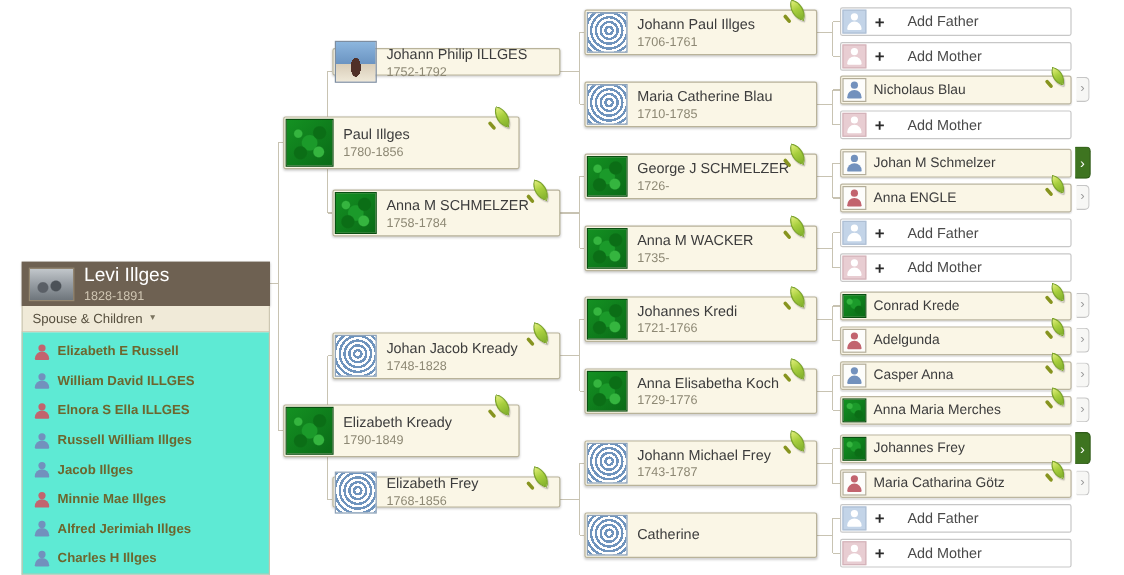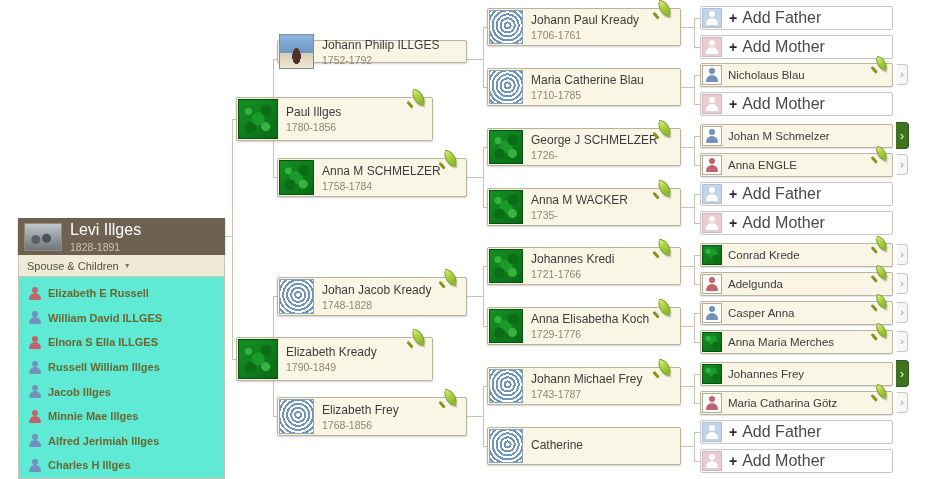--- a/index.html
+++ b/index.html
@@ -73,21 +73,21 @@
   .icon-cell.green-av {
     background:
       radial-gradient(circle at 28% 30%, #35b53f 0 2px, rgba(0,0,0,0) 3px),
       radial-gradient(circle at 70% 68%, #0b6e16 0 3px, rgba(0,0,0,0) 4px),
       radial-gradient(circle at 55% 40%, #1b9a2a 0 4px, rgba(0,0,0,0) 5px),
       linear-gradient(135deg,#149122,#0a6b17);
     border-color:#0a4f12;
   }
   .row-name { font-size:11.5px; color:#3c3c3c; margin-left:6px; white-space:nowrap; }
   .plus { font-size:14px; font-weight:bold; color:#2b2b2b; margin-left:7px; line-height:1; }
-  .row-label { font-size:16px; color:#4a4a4a; margin-left:5px; }
+  .row-label { font-size:12px; color:#4a4a4a; margin-left:19px; }
 
   
   .sil { position:relative; width:12px; height:14px; display:inline-block; }
   .sil::before {
     content:""; position:absolute; top:0; left:50%; transform:translateX(-50%);
     width:6px; height:6px; border-radius:50%; background:currentColor;
   }
   .sil::after {
     content:""; position:absolute; bottom:0; left:0; width:12px; height:7px;
     border-radius:6px 6px 1px 1px; background:currentColor;
@@ -241,33 +241,33 @@
     <span class="leaf" style="right:8px;top:-8px;"></span>
   </div>
   <div class="node" style="left:277px;top:277px;width:190px;height:39px;">
     <div class="avatar avatar-swirl" style="width:35px;height:35px;"></div>
     <div class="node-text">
       <div class="node-name">Johan Jacob Kready</div>
       <div class="node-dates">1748-1828</div>
     </div>
     <span class="leaf" style="right:8px;top:-8px;"></span>
   </div>
-  <div class="node" style="left:277px;top:397px;width:190px;height:39px;">
+  <div class="node" style="left:277px;top:397px;width:190px;height:26px;">
     <div class="avatar avatar-swirl" style="width:35px;height:35px;"></div>
     <div class="node-text">
       <div class="node-name">Elizabeth Frey</div>
       <div class="node-dates">1768-1856</div>
     </div>
     <span class="leaf" style="right:8px;top:-8px;"></span>
   </div>
 
   <div class="node" style="left:487px;top:8px;width:194px;height:38px;">
     <div class="avatar avatar-swirl" style="width:34px;height:34px;"></div>
     <div class="node-text">
-      <div class="node-name">Johann Paul Kready</div>
+      <div class="node-name">Johann Paul Illges</div>
       <div class="node-dates">1706-1761</div>
     </div>
     <span class="leaf" style="right:8px;top:-8px;"></span>
   </div>
   <div class="node" style="left:487px;top:68px;width:194px;height:38px;">
     <div class="avatar avatar-swirl" style="width:34px;height:34px;"></div>
     <div class="node-text">
       <div class="node-name">Maria Catherine Blau</div>
       <div class="node-dates">1710-1785</div>
     </div>

